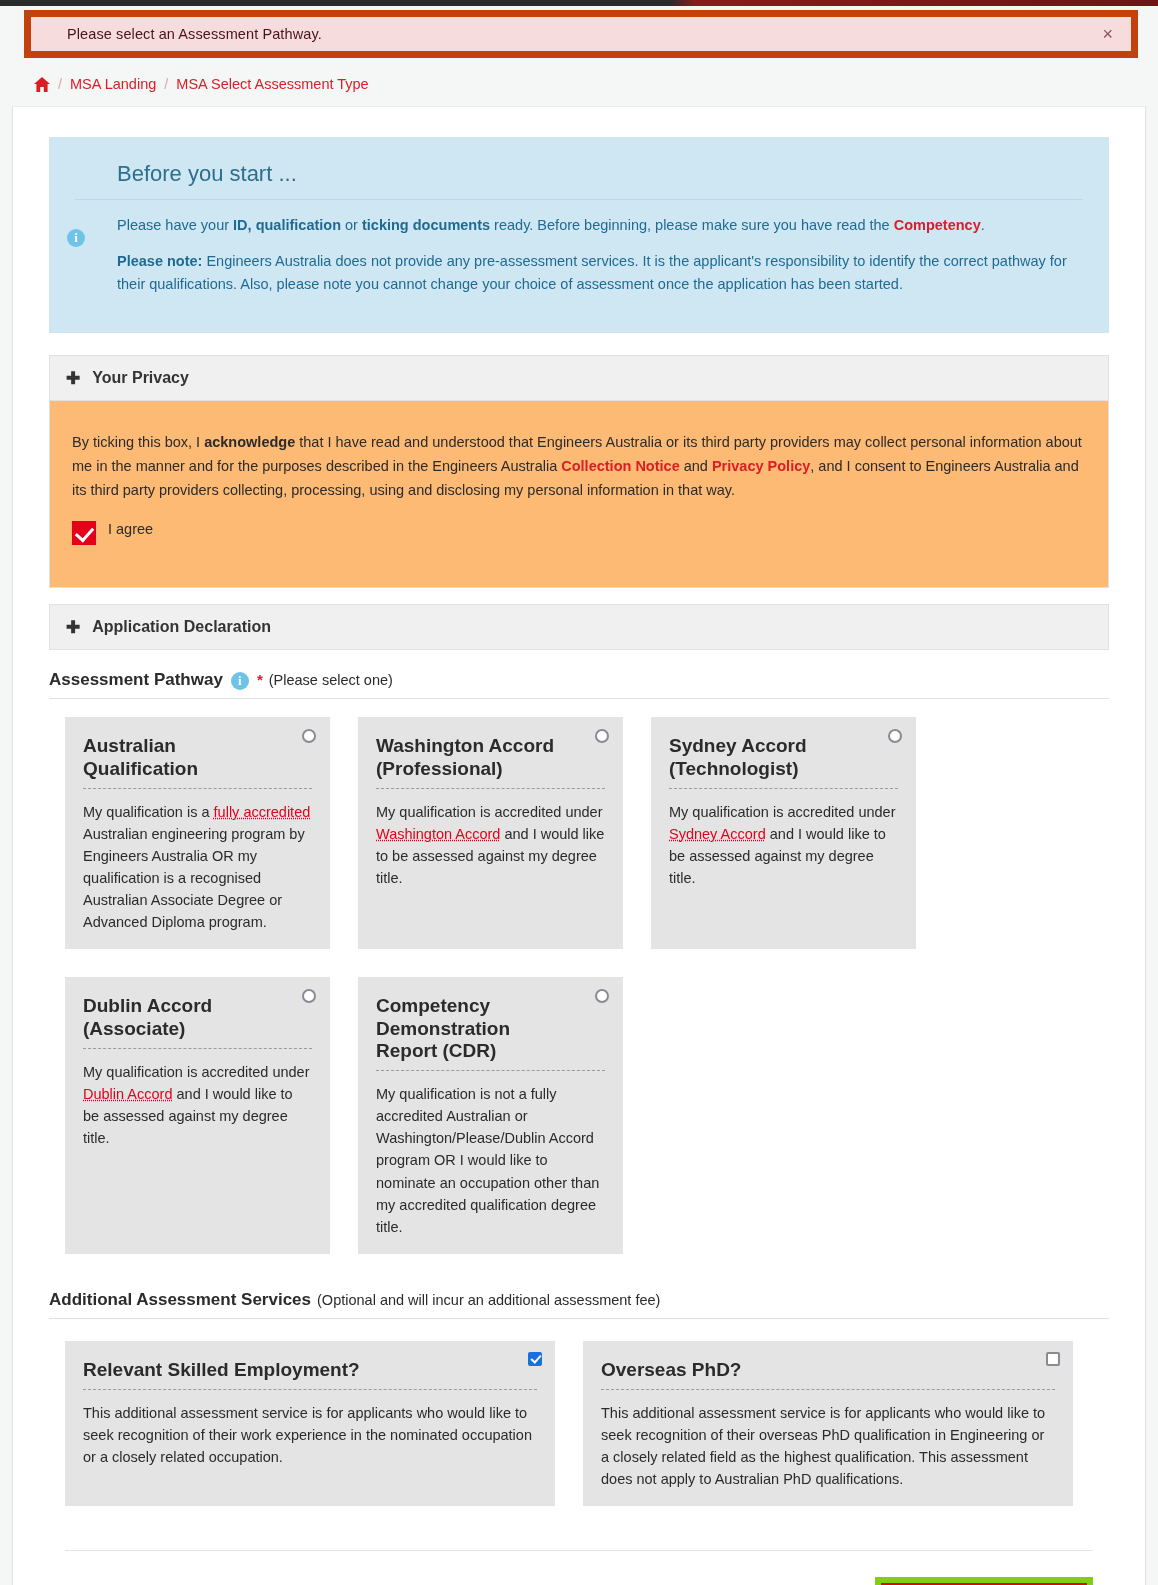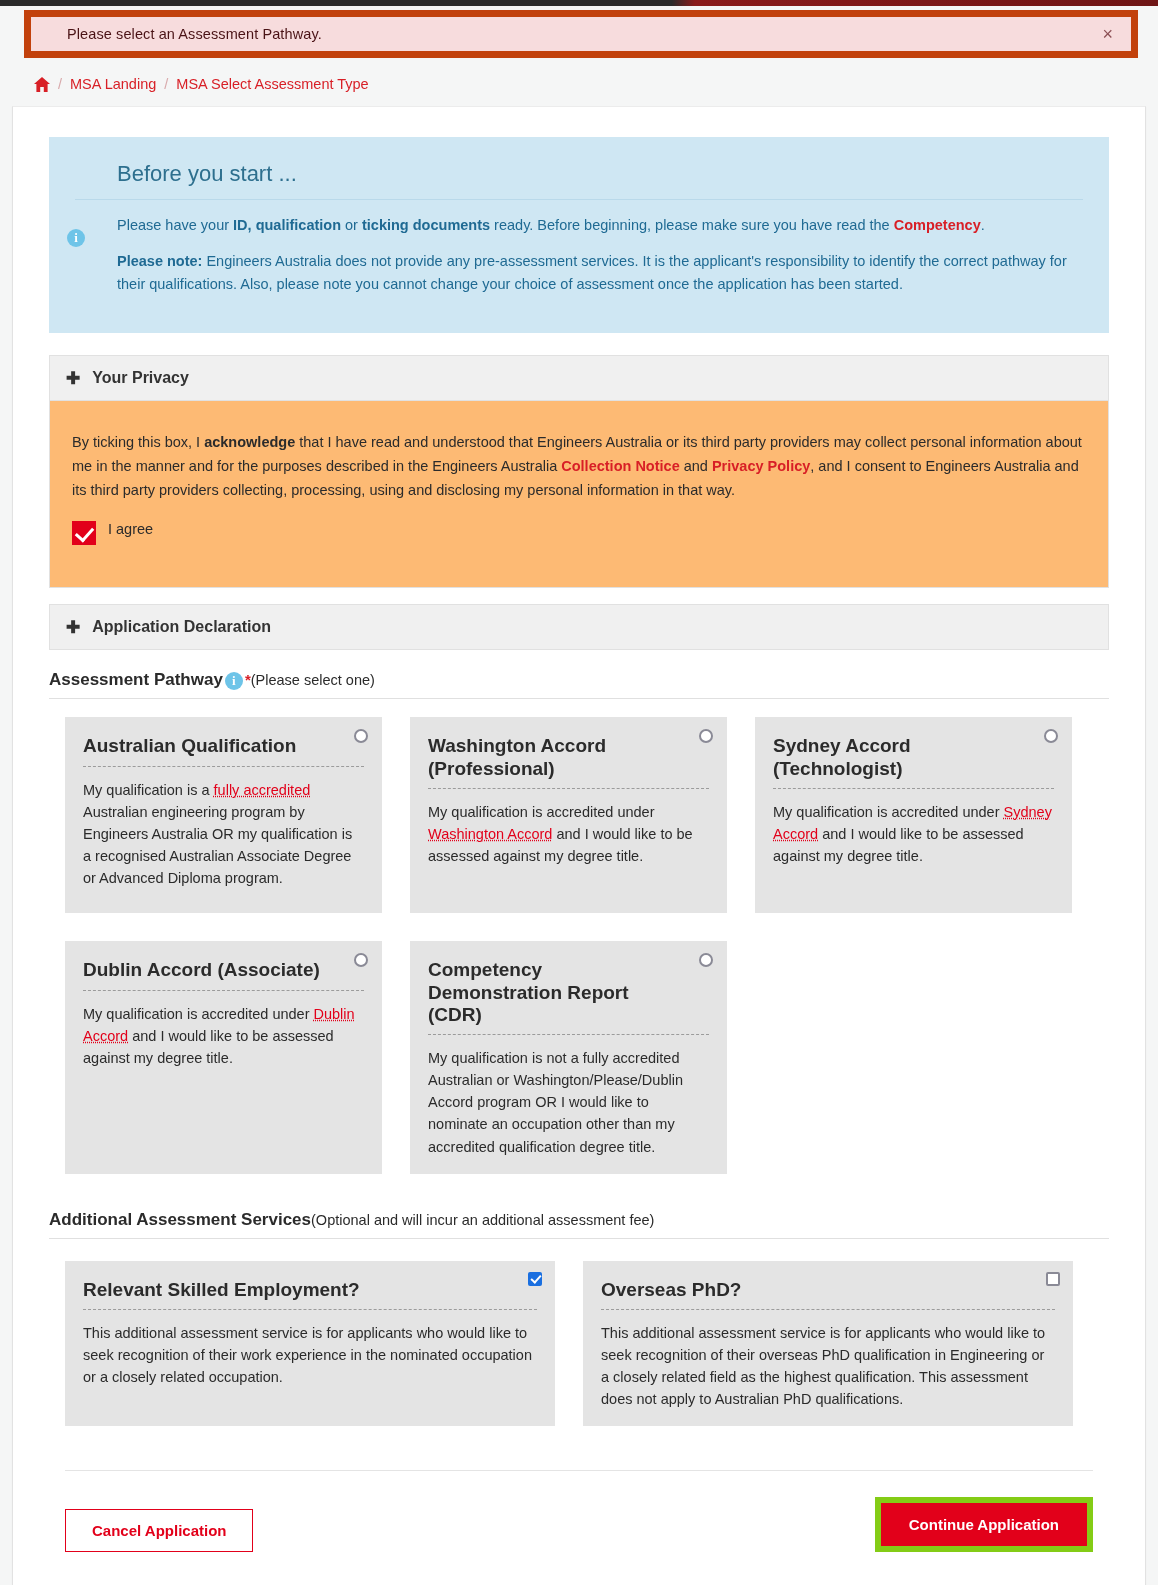--- a/index.html
+++ b/index.html
@@ -115,38 +115,38 @@
   }
   .cb-red:after {
     content:""; position:absolute; left:7px; top:3px; width:8px; height:14px;
     border: solid #fff; border-width: 0 3px 3px 0; transform: rotate(42deg);
   }
   .agree-label { font-size: 14.5px; color: #2b2b2b; }
   .panel-head.second { margin-top: 16px; }
 
   
   .section-head {
-    display: flex; align-items: baseline; 
+    display: flex; align-items: baseline; gap: 6px;
     border-bottom: 1px solid #e0e0e0;
     padding: 6px 0 8px 0;
     margin: 14px 0 0 0;
   }
   .section-head.svc { margin-top: 30px; }
   .sh-title { font-size: 17px; font-weight: 700; color: #2b2b2b; }
   .sh-sub { font-size: 14.5px; color: #2b2b2b; }
   .req-star { color: #d81f26; font-weight: 700; font-size: 15px; }
 
   
   .grid {
     display: flex; flex-wrap: wrap; gap: 28px;
     padding: 18px 16px 0 16px;
   }
   .card {
     background: #e4e4e4;
-    width: 317px;
+    width: 265px;
     min-height: 196px;
     padding: 18px 18px 16px 18px;
     position: relative;
     cursor: pointer;
   }
   .card-title {
     font-size: 19px; font-weight: 700; color: #2b2b2b;
     line-height: 1.18;
     padding-right: 30px;
     border-bottom: 1px dashed #9b9b9b;

